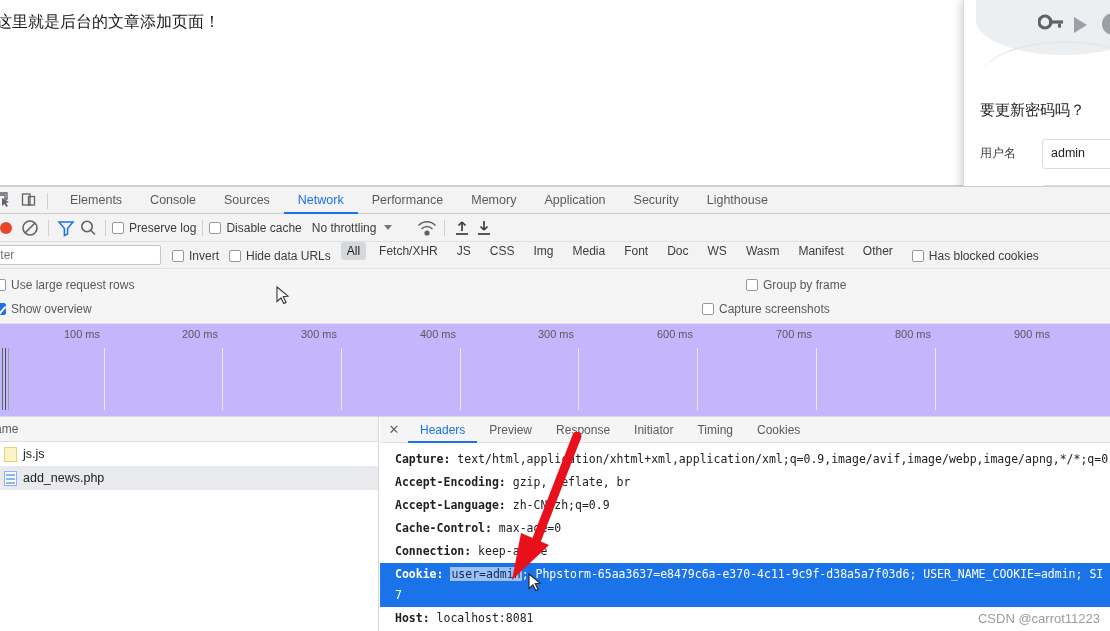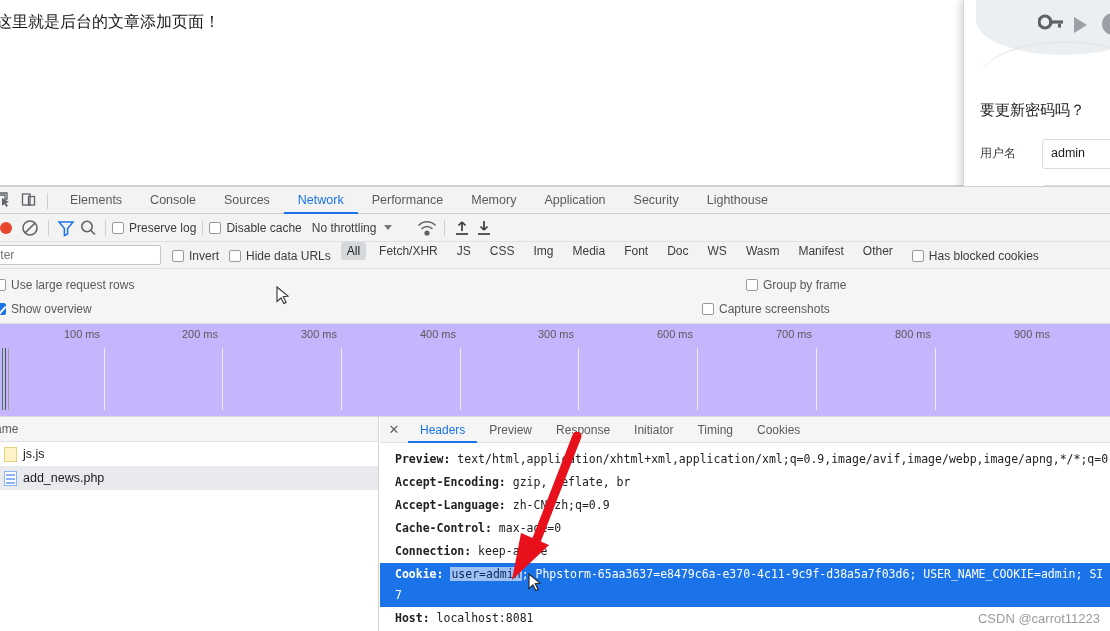--- a/index.html
+++ b/index.html
@@ -453,21 +453,21 @@
           <div class="det-tab active">Headers</div>
           <div class="det-tab">Preview</div>
           <div class="det-tab">Response</div>
           <div class="det-tab">Initiator</div>
           <div class="det-tab">Timing</div>
           <div class="det-tab">Cookies</div>
         </div>
 
         <div class="hdr-list">
           <div class="hdr-line">
-            <b>Preview:</b><span> text/html,application/xhtml+xml,application/xml;q=0.9,image/avif,image/webp,image/apng,*/*;q=0</span>
+            <b>Capture:</b><span> text/html,application/xhtml+xml,application/xml;q=0.9,image/avif,image/webp,image/apng,*/*;q=0</span>
           </div>
           <div class="hdr-line">
             <b>Accept-Encoding:</b><span> gzip, deflate, br</span>
           </div>
           <div class="hdr-line">
             <b>Accept-Language:</b><span> zh-CN,zh;q=0.9</span>
           </div>
           <div class="hdr-line">
             <b>Cache-Control:</b><span> max-age=0</span>
           </div>

